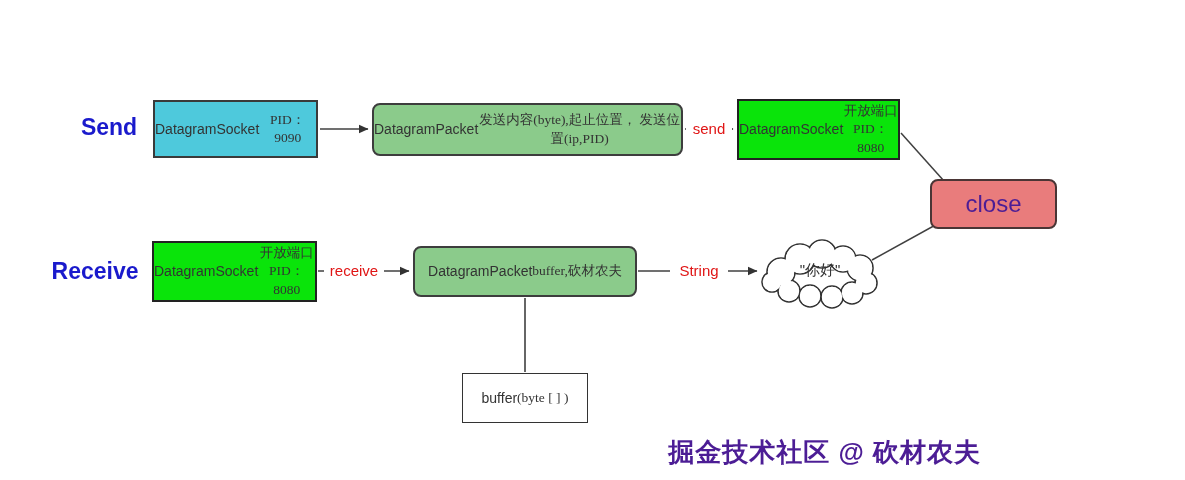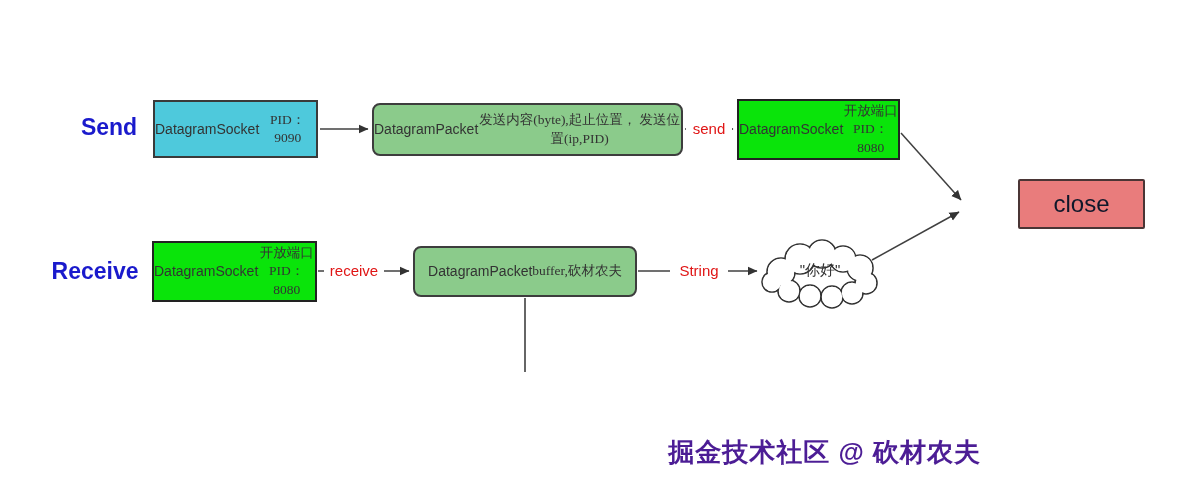--- a/index.html
+++ b/index.html
@@ -30,23 +30,23 @@
   }
   .receiver-socket{
     left:152px;top:241px;width:165px;height:61px;
     background:var(--green-socket);border:2px solid #222;
   }
   .receive-packet{
     left:413px;top:246px;width:224px;height:51px;
     background:var(--green-packet);border:2px solid #3d3d3d;border-radius:8px;
   }
   .close-box{
-    left:1018px;top:179px;width:127px;height:50px;
-    background:var(--close-red);border:2px solid #4a3535;border-radius:2px;
-    font-size:24px;color:#0f172a;
+    left:930px;top:179px;width:127px;height:50px;
+    background:var(--close-red);border:2px solid #4a3535;border-radius:8px;
+    font-size:24px;color:#4c1d95;
   }
   .buffer-box{
     left:462px;top:373px;width:126px;height:50px;
     background:#ffffff;border:1.5px solid #333;
   }
   .row-label{
     font-size:23px;font-weight:bold;color:var(--label-blue);
     text-align:center;
   }
   .send-label{left:64px;top:114px;width:90px;}
@@ -150,20 +150,24 @@
     <span class="l2">开放端口PID：8080</span>
   </div>
 
   <div class="abs node receive-packet">
     <span class="l1">DatagramPacket</span>
     <span class="l2">buffer,砍材农夫</span>
   </div>
 
   <div class="abs cloud-label">"你好"</div>
 
+  <div class="abs node buffer-box">
+    <span class="l1">buffer</span>
+    <span class="l2">(byte [ ] )</span>
+  </div>
 
   <div class="abs edge-label edge-send">send</div>
   <div class="abs edge-label edge-receive">receive</div>
   <div class="abs edge-label edge-string">String</div>
 
   <div class="abs watermark">掘金技术社区 @ 砍材农夫</div>
 
 </div>
 
 </body></html>

